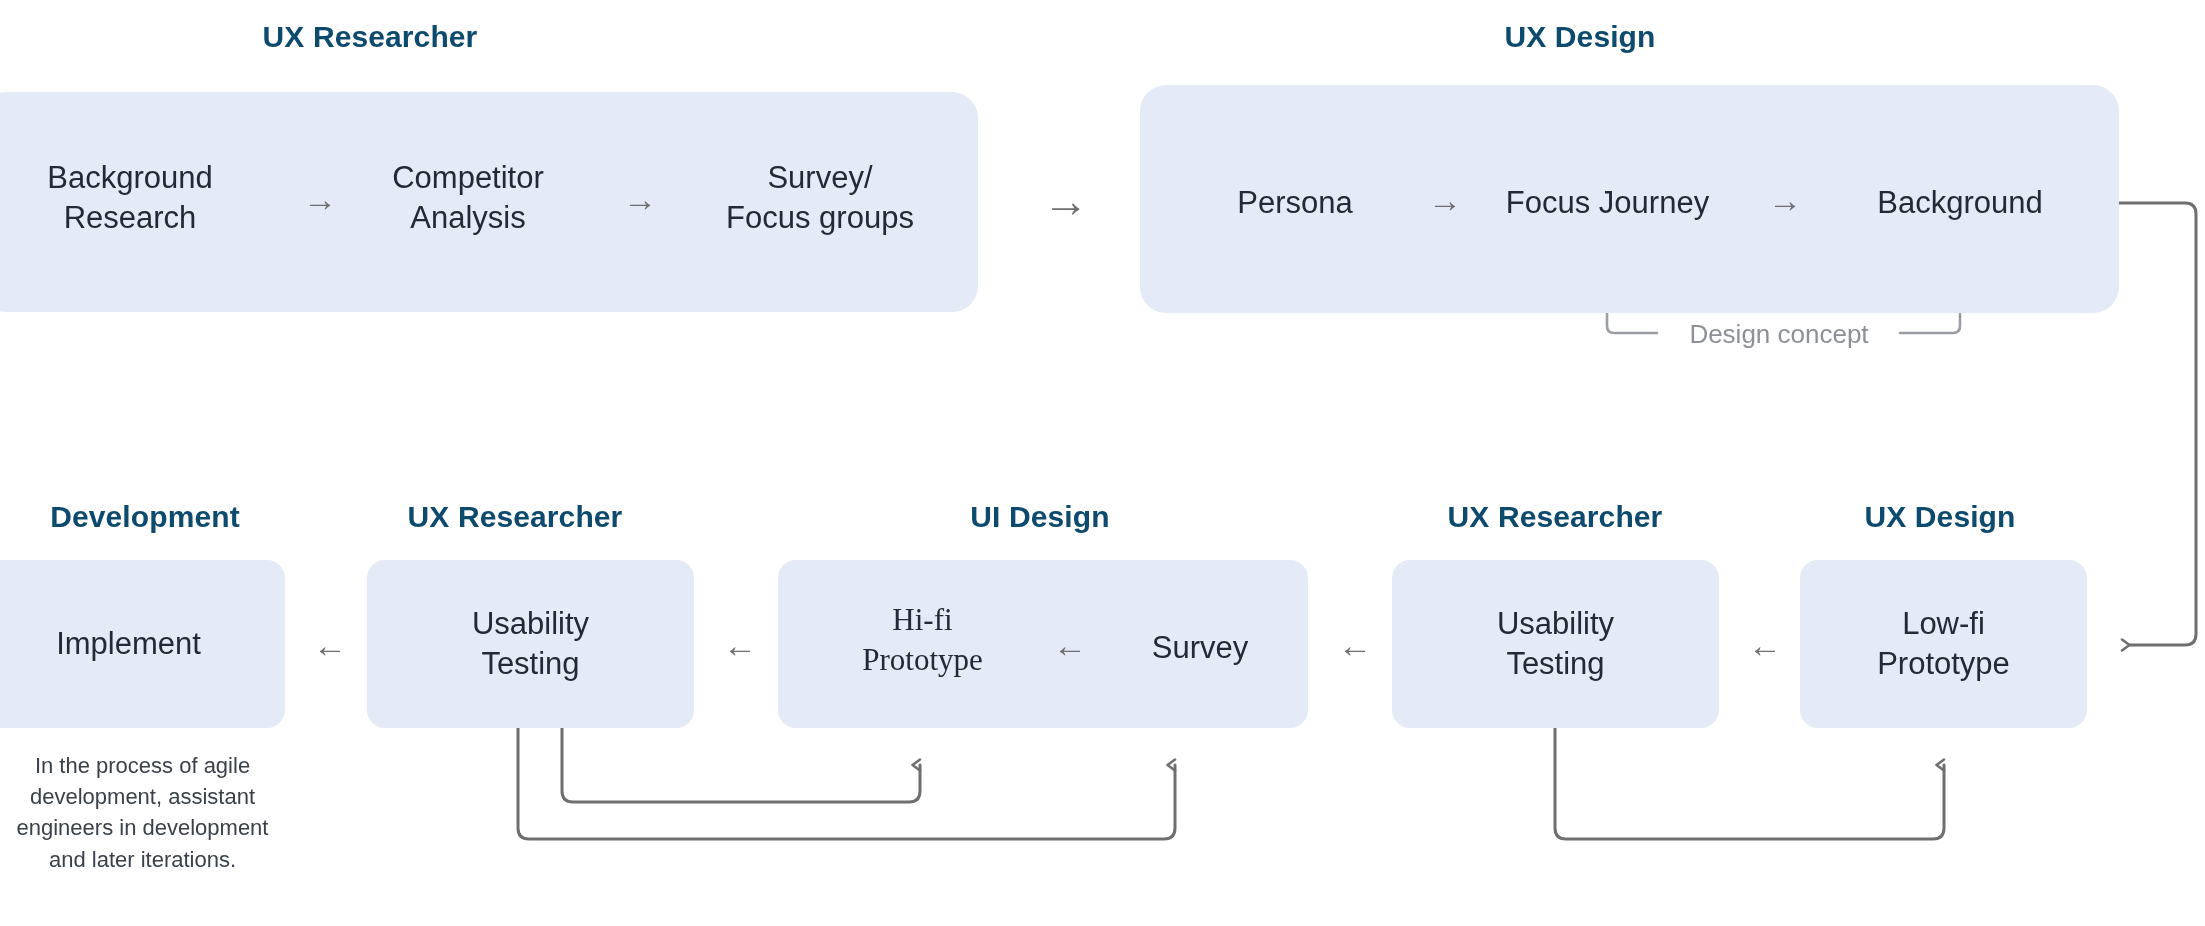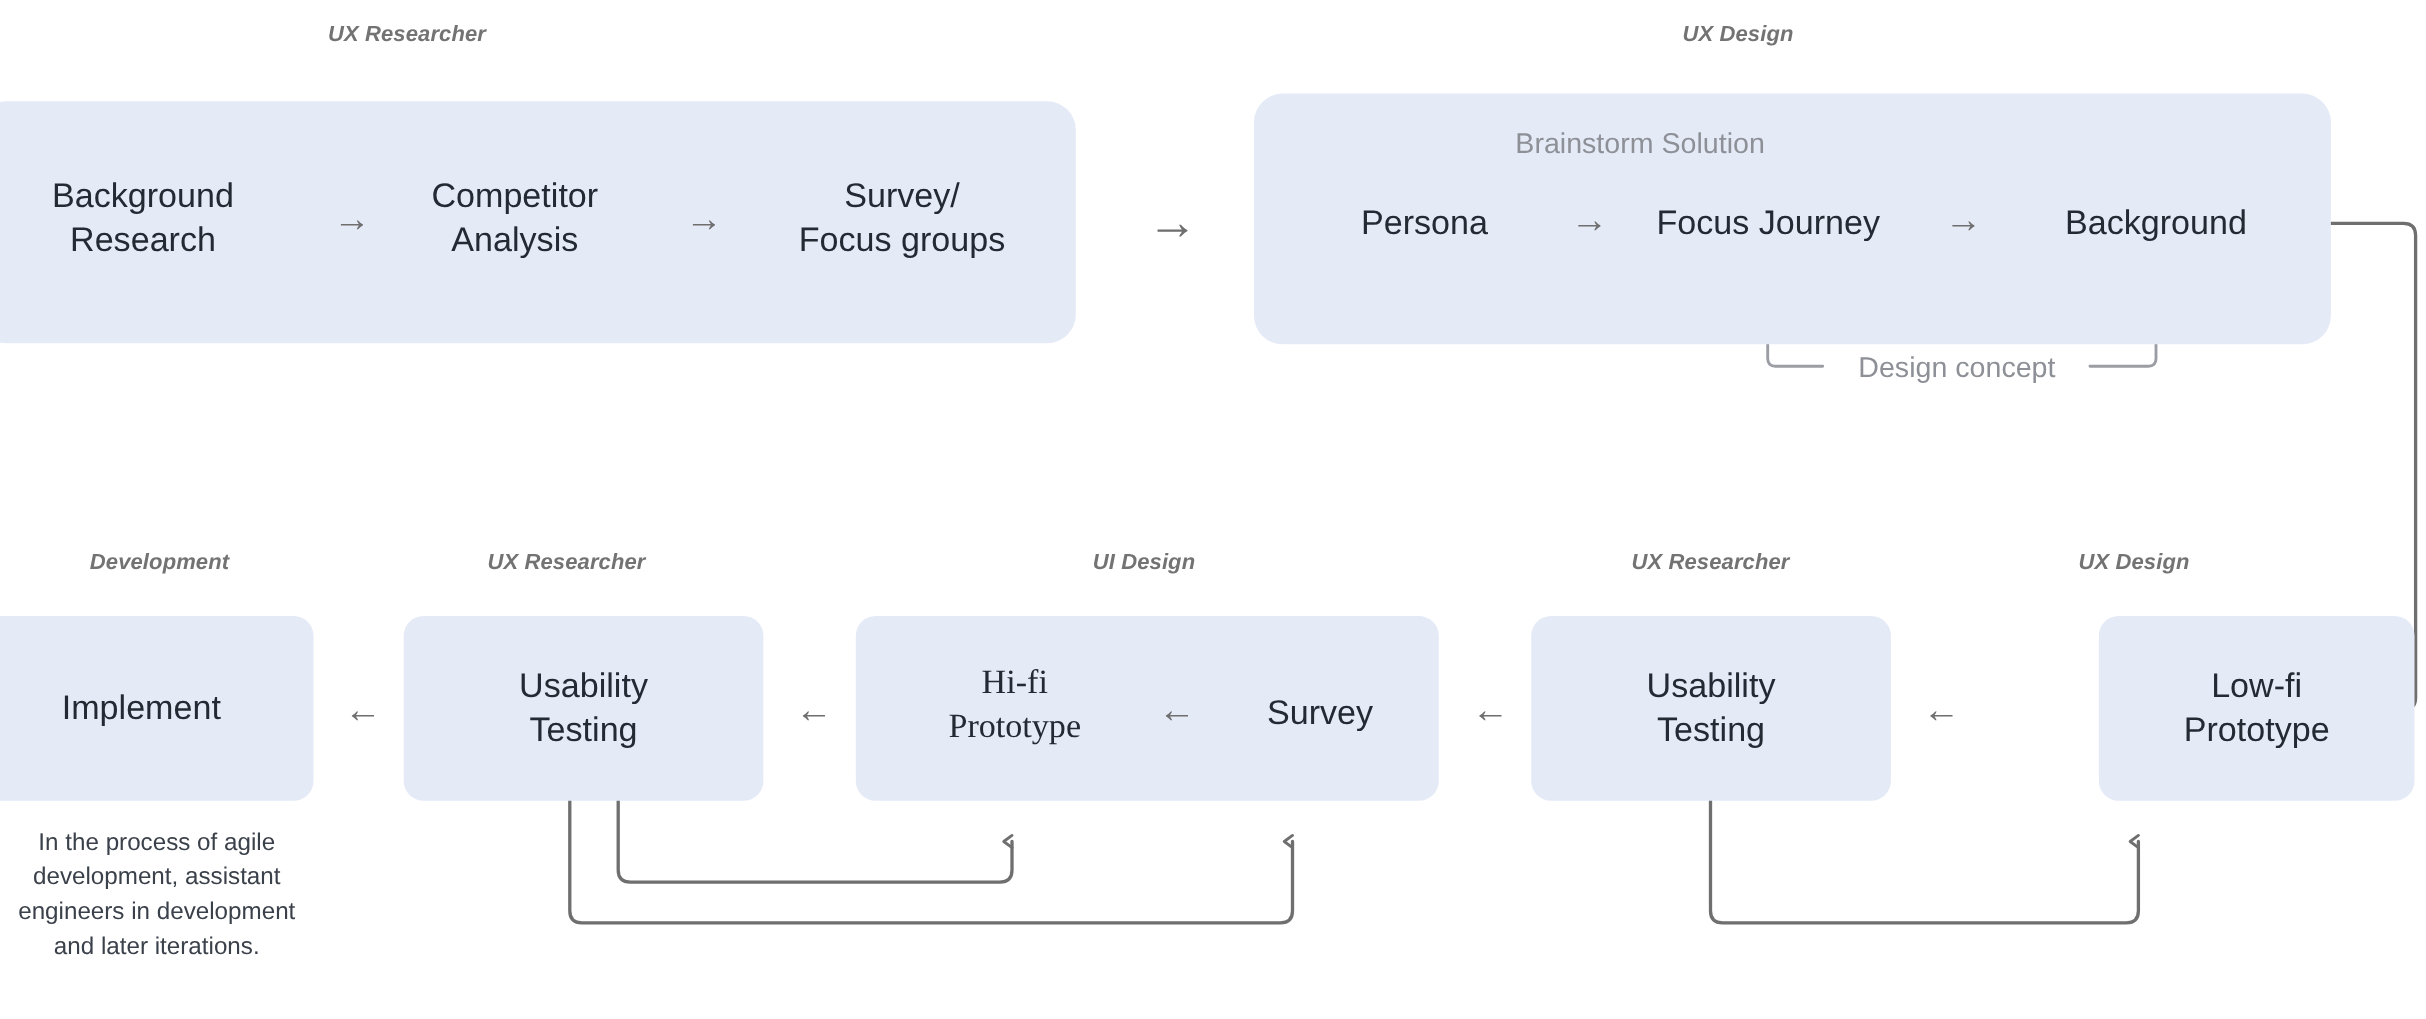--- a/index.html
+++ b/index.html
@@ -43,27 +43,26 @@
     z-index: 2;
     display: flex;
     align-items: center;
     justify-content: center;
     text-align: center;
   }
   
   .role-title {
     position: absolute;
     z-index: 3;
-    font-size: 20px;
+    font-size: 30px;
     font-weight: bold;
-    color: #737373;
+    color: #0c4a6e;
     text-align: center;
     white-space: nowrap;
     letter-spacing: 0.1px;
-    font-style: italic;
   }
   .step-label {
     position: absolute;
     z-index: 4;
     font-size: 31px;
     color: #232a33;
     text-align: center;
     line-height: 1.28;
     white-space: pre-line;
   }
@@ -168,21 +167,20 @@
   <div class="step-label" style="left:1205px; top:183px; width:180px;">Persona</div>
 
   <div class="inline-arrow" style="left:1415px; top:183px; width:60px;">→</div>
 
   <div class="step-label" style="left:1505px; top:183px; width:205px;">Focus Journey</div>
 
   <div class="inline-arrow" style="left:1755px; top:183px; width:60px;">→</div>
 
   <div class="step-label" style="left:1845px; top:183px; width:230px;">Background</div>
 
-  <div class="loop-caption" style="left:1343px; top:115px; width:296px;">Brainstorm Solution</div>
 
   <div class="loop-caption" style="left:1657px; top:319px; width:244px;">Design concept</div>
 
   <div class="role-title" style="left:-15px; top:500px; width:320px;">Development</div>
 
   <div class="node-box" style="left:-28px; top:560px; width:313px; height:168px;">
     <span class="node-label">Implement</span>
   </div>
 
   <div class="foot-note" style="left:0px; top:750px; width:285px;">In the process of agile development, assistant engineers in development and later iterations.</div>
@@ -215,18 +213,18 @@
 
   <div class="node-box" style="left:1392px; top:560px; width:327px; height:168px;">
     <span class="node-label">Usability
 Testing</span>
   </div>
 
   <div class="inline-arrow" style="left:1730px; top:628px; width:70px;">←</div>
 
   <div class="role-title" style="left:1780px; top:500px; width:320px;">UX Design</div>
 
-  <div class="node-box" style="left:1908px; top:560px; width:287px; height:168px;">
+  <div class="node-box" style="left:1800px; top:560px; width:287px; height:168px;">
     <span class="node-label">Low-fi
 Prototype</span>
   </div>
 
 </div>
 
 </body></html>

